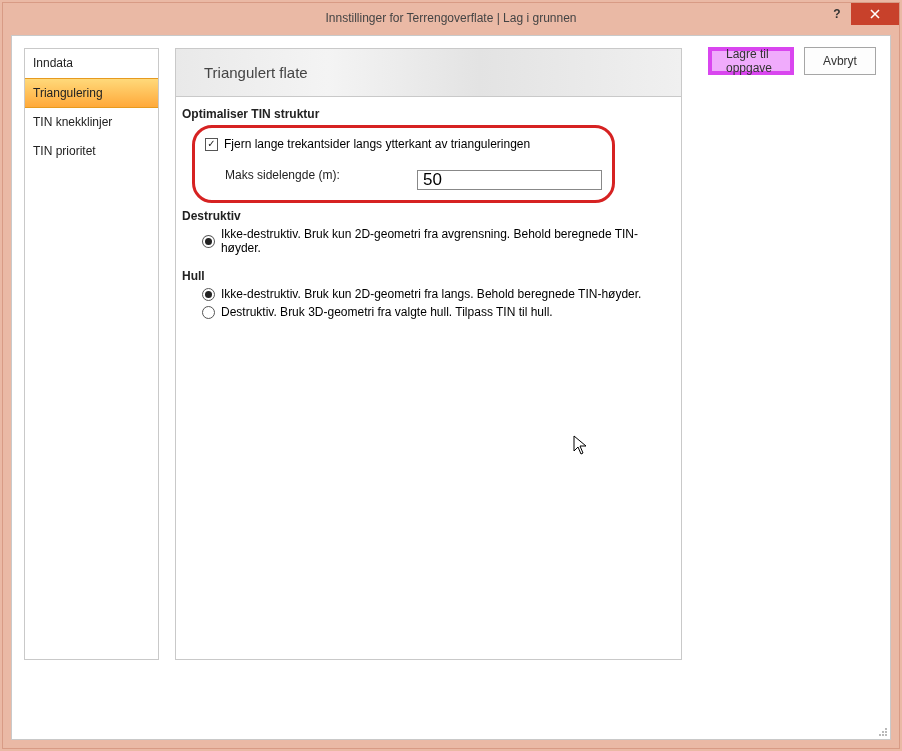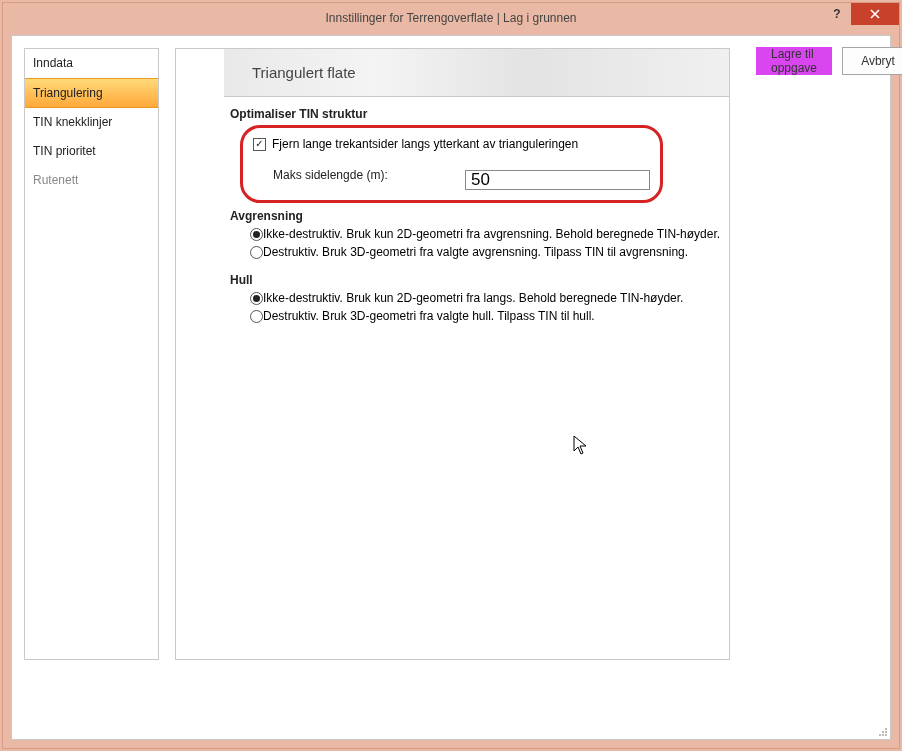--- a/index.html
+++ b/index.html
@@ -91,21 +91,20 @@
       border-bottom: 1px solid #e69b1f;
       color: #222;
     }
     .main {
       flex: 1;
       border: 1px solid #c9c9c9;
       height: 612px;
       display: flex;
       flex-direction: column;
       background: #fff;
-      padding-left: 48px;
     }
     .main-header {
       height: 48px;
       background: linear-gradient(90deg, #e9e9e9 0%, #f4f4f4 30%, #e3e3e3 60%, #f0f0f0 100%);
       border-bottom: 1px solid #c9c9c9;
       display: flex;
       align-items: center;
       padding-left: 28px;
       color: #444;
       font-size: 15px;
@@ -153,20 +152,21 @@
       border: 1px solid #888;
       height: 20px;
       width: 185px;
       padding: 1px 5px;
       font-size: 17px;
       margin-top: 11px;
     }
     .radio-row {
       display: flex;
       align-items: center;
+      gap: 6px;
       margin: 4px 0 4px 20px;
     }
     .radio {
       width: 13px; height: 13px;
       border: 1px solid #555;
       border-radius: 50%;
       background: #fff;
       display: flex;
       align-items: center;
       justify-content: center;
@@ -193,22 +193,22 @@
       background: #fdfdfd;
       color: #333;
       font-size: 12px;
       display: flex;
       align-items: center;
       justify-content: center;
       padding: 0 14px;
       cursor: pointer;
     }
     .btn.primary {
-      border: 1px solid #d946ef;
-      background: #d946ef;
+      border: 4px solid #d946ef;
+      background: #f0abfc;
     }
     .cursor {
       position: absolute;
       left: 570px;
       top: 432px;
       pointer-events: none;
     }
     .resize-grip {
       position: absolute;
       right: 2px; bottom: 2px;
@@ -239,49 +239,42 @@
         </div>
         <div class="sidebar-item active">
           <span>Triangulering</span>
         </div>
         <div class="sidebar-item">
           <span>TIN knekklinjer</span>
         </div>
         <div class="sidebar-item">
           <span>TIN prioritet</span>
         </div>
-        <div class="sidebar-item muted">
-          <span>Rutenett</span>
-        </div>
       </div>
 
       <div class="main">
         <div class="main-header">Triangulert flate</div>
         <div class="main-content">
           <div class="section-title">Optimaliser TIN struktur</div>
 
           <div class="highlight-box">
             <div class="row">
               <div class="checkbox checked"></div>
               <span>Fjern lange trekantsider langs ytterkant av trianguleringen</span>
             </div>
             <div class="field-row">
               <span class="field-label">Maks sidelengde (m):</span>
               <input class="text-input" type="text" value="50" style="">
             </div>
           </div>
 
-          <div class="section-title">Avgrensning</div>
+          <div class="section-title">Destruktiv</div>
           <div class="radio-row">
             <div class="radio selected"></div>
             <span>Ikke-destruktiv. Bruk kun 2D-geometri fra avgrensning. Behold beregnede TIN-høyder.</span>
-          </div>
-          <div class="radio-row">
-            <div class="radio"></div>
-            <span>Destruktiv. Bruk 3D-geometri fra valgte avgrensning. Tilpass TIN til avgrensning.</span>
           </div>
 
           <div class="section-title" style="margin-top:14px">Hull</div>
           <div class="radio-row">
             <div class="radio selected"></div>
             <span>Ikke-destruktiv. Bruk kun 2D-geometri fra langs. Behold beregnede TIN-høyder.</span>
           </div>
           <div class="radio-row">
             <div class="radio"></div>
             <span>Destruktiv. Bruk 3D-geometri fra valgte hull. Tilpass TIN til hull.</span>

